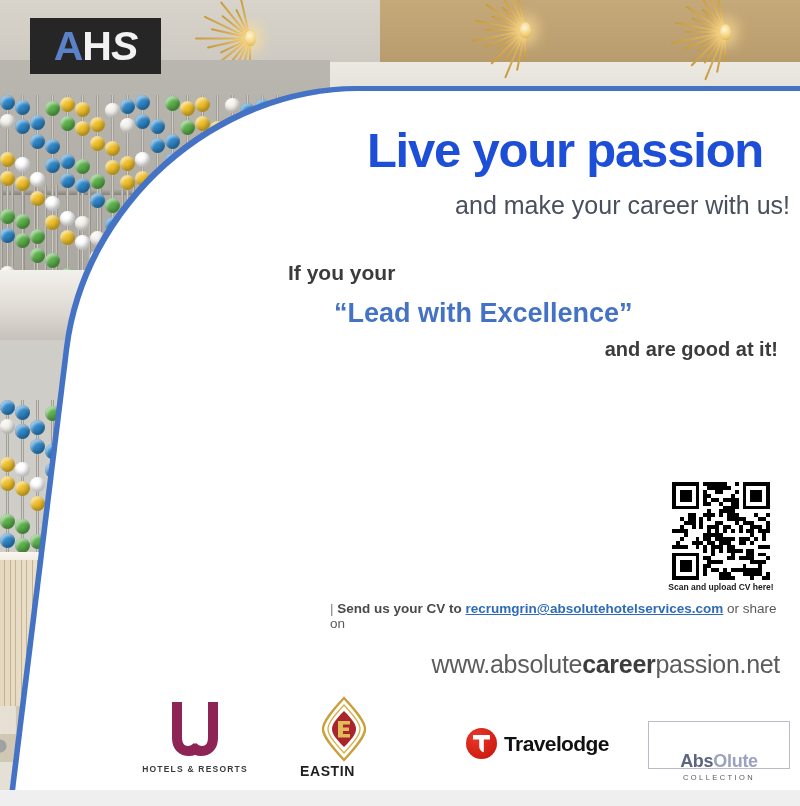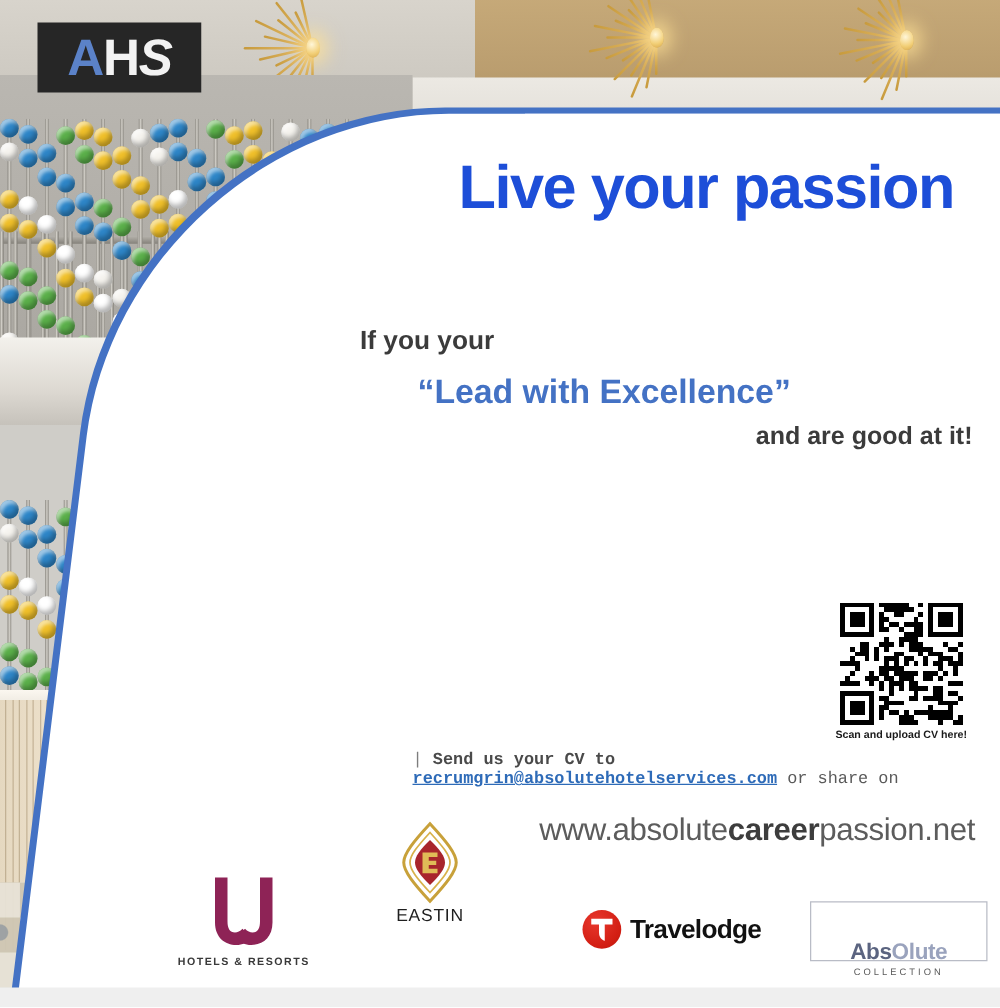--- a/index.html
+++ b/index.html
@@ -268,21 +268,21 @@
   
   .qr-wrap { position: absolute; left: 661px; top: 482px; width: 120px; }
   .qr { width: 120px; height: 98px; display: block; }
   .qr-caption {
     margin-top: 2px; width: 120px; text-align: center;
     font-size: 8.5px; font-weight: bold; color: #1a1a1a;
   }
 
   .cvline {
     position: absolute; left: 330px; top: 601px; width: 450px;
-    font-size: 13.5px; font-weight: bold; color: #4a4a4a; font-family: Liberation Mono, monospace;
+    font-size: 13.5px; font-weight: bold; color: #4a4a4a;
   }
   .cvline .bar { color: #7d7d7d; font-weight: normal; }
   .cvline .mail { color: #2e6bb8; text-decoration: underline; }
   .cvline .tail { font-weight: normal; color: #5a5a5a; }
 
   .weburl {
     position: absolute; left: 330px; top: 650px; width: 450px;
     text-align: right;
     font-size: 25px; color: #5c5c5c; letter-spacing: -.3px;
   }
@@ -293,21 +293,21 @@
   .u-mark {
     width: 62px; height: 62px; margin: 0 auto;
     position: relative;
   }
   .u-mark svg { display: block; }
   .u-text {
     margin-top: 4px; font-size: 8.5px; font-weight: bold; color: #3a3a3a;
     letter-spacing: 1.2px;
   }
 
-  .logo-eastin { position: absolute; left: 300px; top: 657px; width: 88px; text-align: center; }
+  .logo-eastin { position: absolute; left: 300px; top: 696px; width: 88px; text-align: left; font-weight: bold; }
   .eastin-mark { width: 50px; height: 66px; margin: 0 auto; position: relative; }
   .eastin-text { margin-top: 1px; font-size: 14px; color: #1f1f1f; letter-spacing: .6px; }
 
   .logo-travelodge {
     position: absolute; left: 466px; top: 728px;
     display: flex; align-items: center; gap: 7px;
   }
   .tl-mark {
     width: 31px; height: 31px; border-radius: 50%;
     background: radial-gradient(circle at 35% 30%, #e8372c, #d11d12 70%, #b3160d);
@@ -1042,20 +1042,21 @@
 
   <div class="ahs-logo">
     <span class="ahs-a">A</span>
       <span class="ahs-h">H</span>
       <span class="ahs-s">S</span>
   </div>
 
   <div class="content">
 
     <div class="headline">Live your passion</div>
+    <div class="subhead">and make your career with us!</div>
 
     <div class="ifyoulove">If you your</div>
     <div class="quote">“Lead with Excellence”</div>
     <div class="goodatit">and are good at it!</div>
 
 
     <div class="qr-wrap">
       <svg class="qr" id="qr-svg" viewBox="0 0 25 25" shape-rendering="crispEdges">
         <rect width="25" height="25" fill="#ffffff"></rect>
         <g fill="#000000" id="qr-cells">

